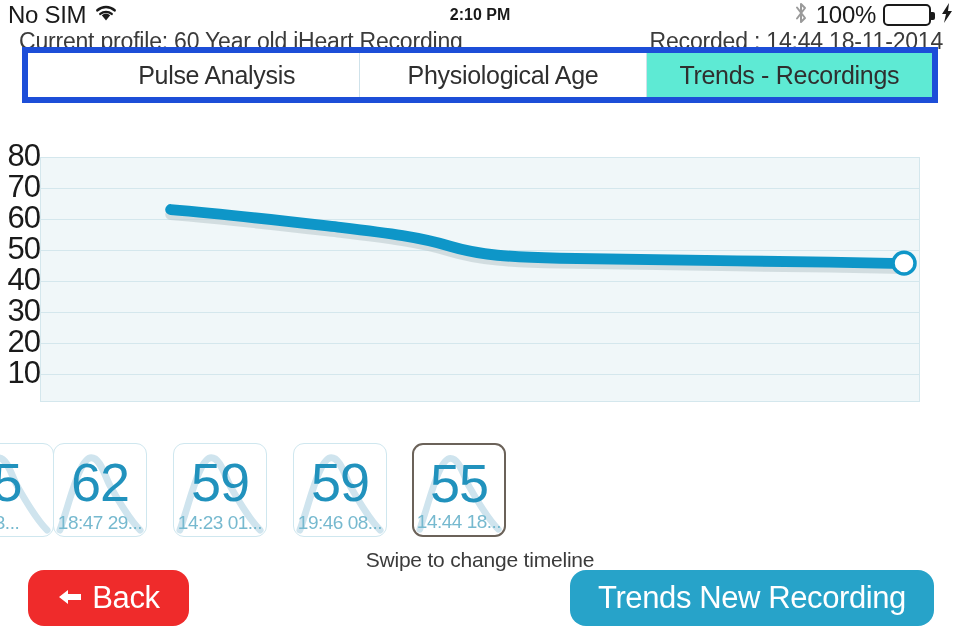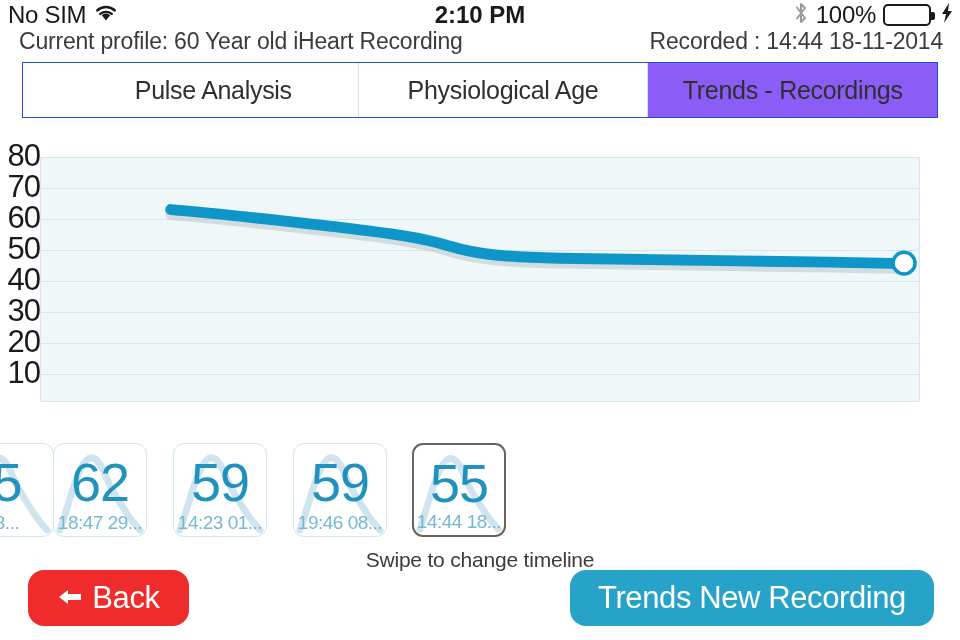--- a/index.html
+++ b/index.html
@@ -13,21 +13,21 @@
 
   
   .statusbar {
     position: absolute; left: 0; top: 0; width: 960px; height: 30px;
     color: #1a1a1a;
   }
   .sb-left  { position: absolute; left: 8px;  top: 1px; display: flex; align-items: center; gap: 8px; }
   .sb-mid   { position: absolute; left: 0; top: 1px; width: 960px; text-align: center; }
   .sb-right { position: absolute; right: 6px; top: 1px; display: flex; align-items: center; gap: 7px; }
   .sb-text  { font-size: 24px; letter-spacing: -0.3px; line-height: 28px; }
-  .sb-time  { font-size: 24px; font-weight: bold; line-height: 28px; margin-top: 30px; }
+  .sb-time  { font-size: 16px; font-weight: bold; line-height: 28px; margin-top: 30px; }
   .wifi-icon { display:block; }
   .bt-icon   { display:block; }
   .battery {
     position: relative; width: 48px; height: 22px;
     border: 2.5px solid #1a1a1a; border-radius: 5px; padding: 2px;
   }
   .battery::after {
     content: ""; position: absolute; right: -6px; top: 6px;
     width: 4px; height: 8px; background: #1a1a1a; border-radius: 0 2px 2px 0;
   }
@@ -38,31 +38,31 @@
   .profile-row {
     position: absolute; left: 0; top: 28px; width: 960px; height: 28px;
     color: #3b3b3b; font-size: 23px; line-height: 27px; letter-spacing: -0.2px;
     overflow: hidden;
   }
   .profile-left  { position: absolute; left: 19px; top: 0; white-space: nowrap; }
   .profile-right { position: absolute; right: 17px; top: 0; white-space: nowrap; }
 
   
   .tabbar {
-    position: absolute; left: 22px; top: 62px; width: 916px; height: 56px;
-    display: flex; border: 1px solid #1d4ed8; background: #ffffff; padding-left: 46px;
+    position: absolute; left: 22px; top: 47px; width: 916px; height: 56px;
+    display: flex; border: 6px solid #1d4ed8; background: #ffffff; padding-left: 46px;
   }
   .tab {
     flex: 1 1 0; display: flex; align-items: center; justify-content: center;
     font-size: 25px; color: #2f2f2f; letter-spacing: -0.3px;
     border-right: 1px solid #cfe2ea; background: #ffffff;
     height: 100%;
   }
   .tab:last-child { border-right: none; }
-  .tab.selected { background: #8b5cf6; }
+  .tab.selected { background: #5eead4; }
 
   
   .chart-wrap { position: absolute; left: 0; top: 138px; width: 960px; height: 290px; }
   .y-labels { position: absolute; left: 0; top: 0; width: 40px; height: 290px; }
   .y-label {
     position: absolute; left: -4px; width: 44px; text-align: right;
     font-size: 31px; color: #1a1a1a; line-height: 31px; letter-spacing: -1px;
   }
   .plot {
     position: absolute; left: 40px; top: 19px; width: 880px; height: 245px;

